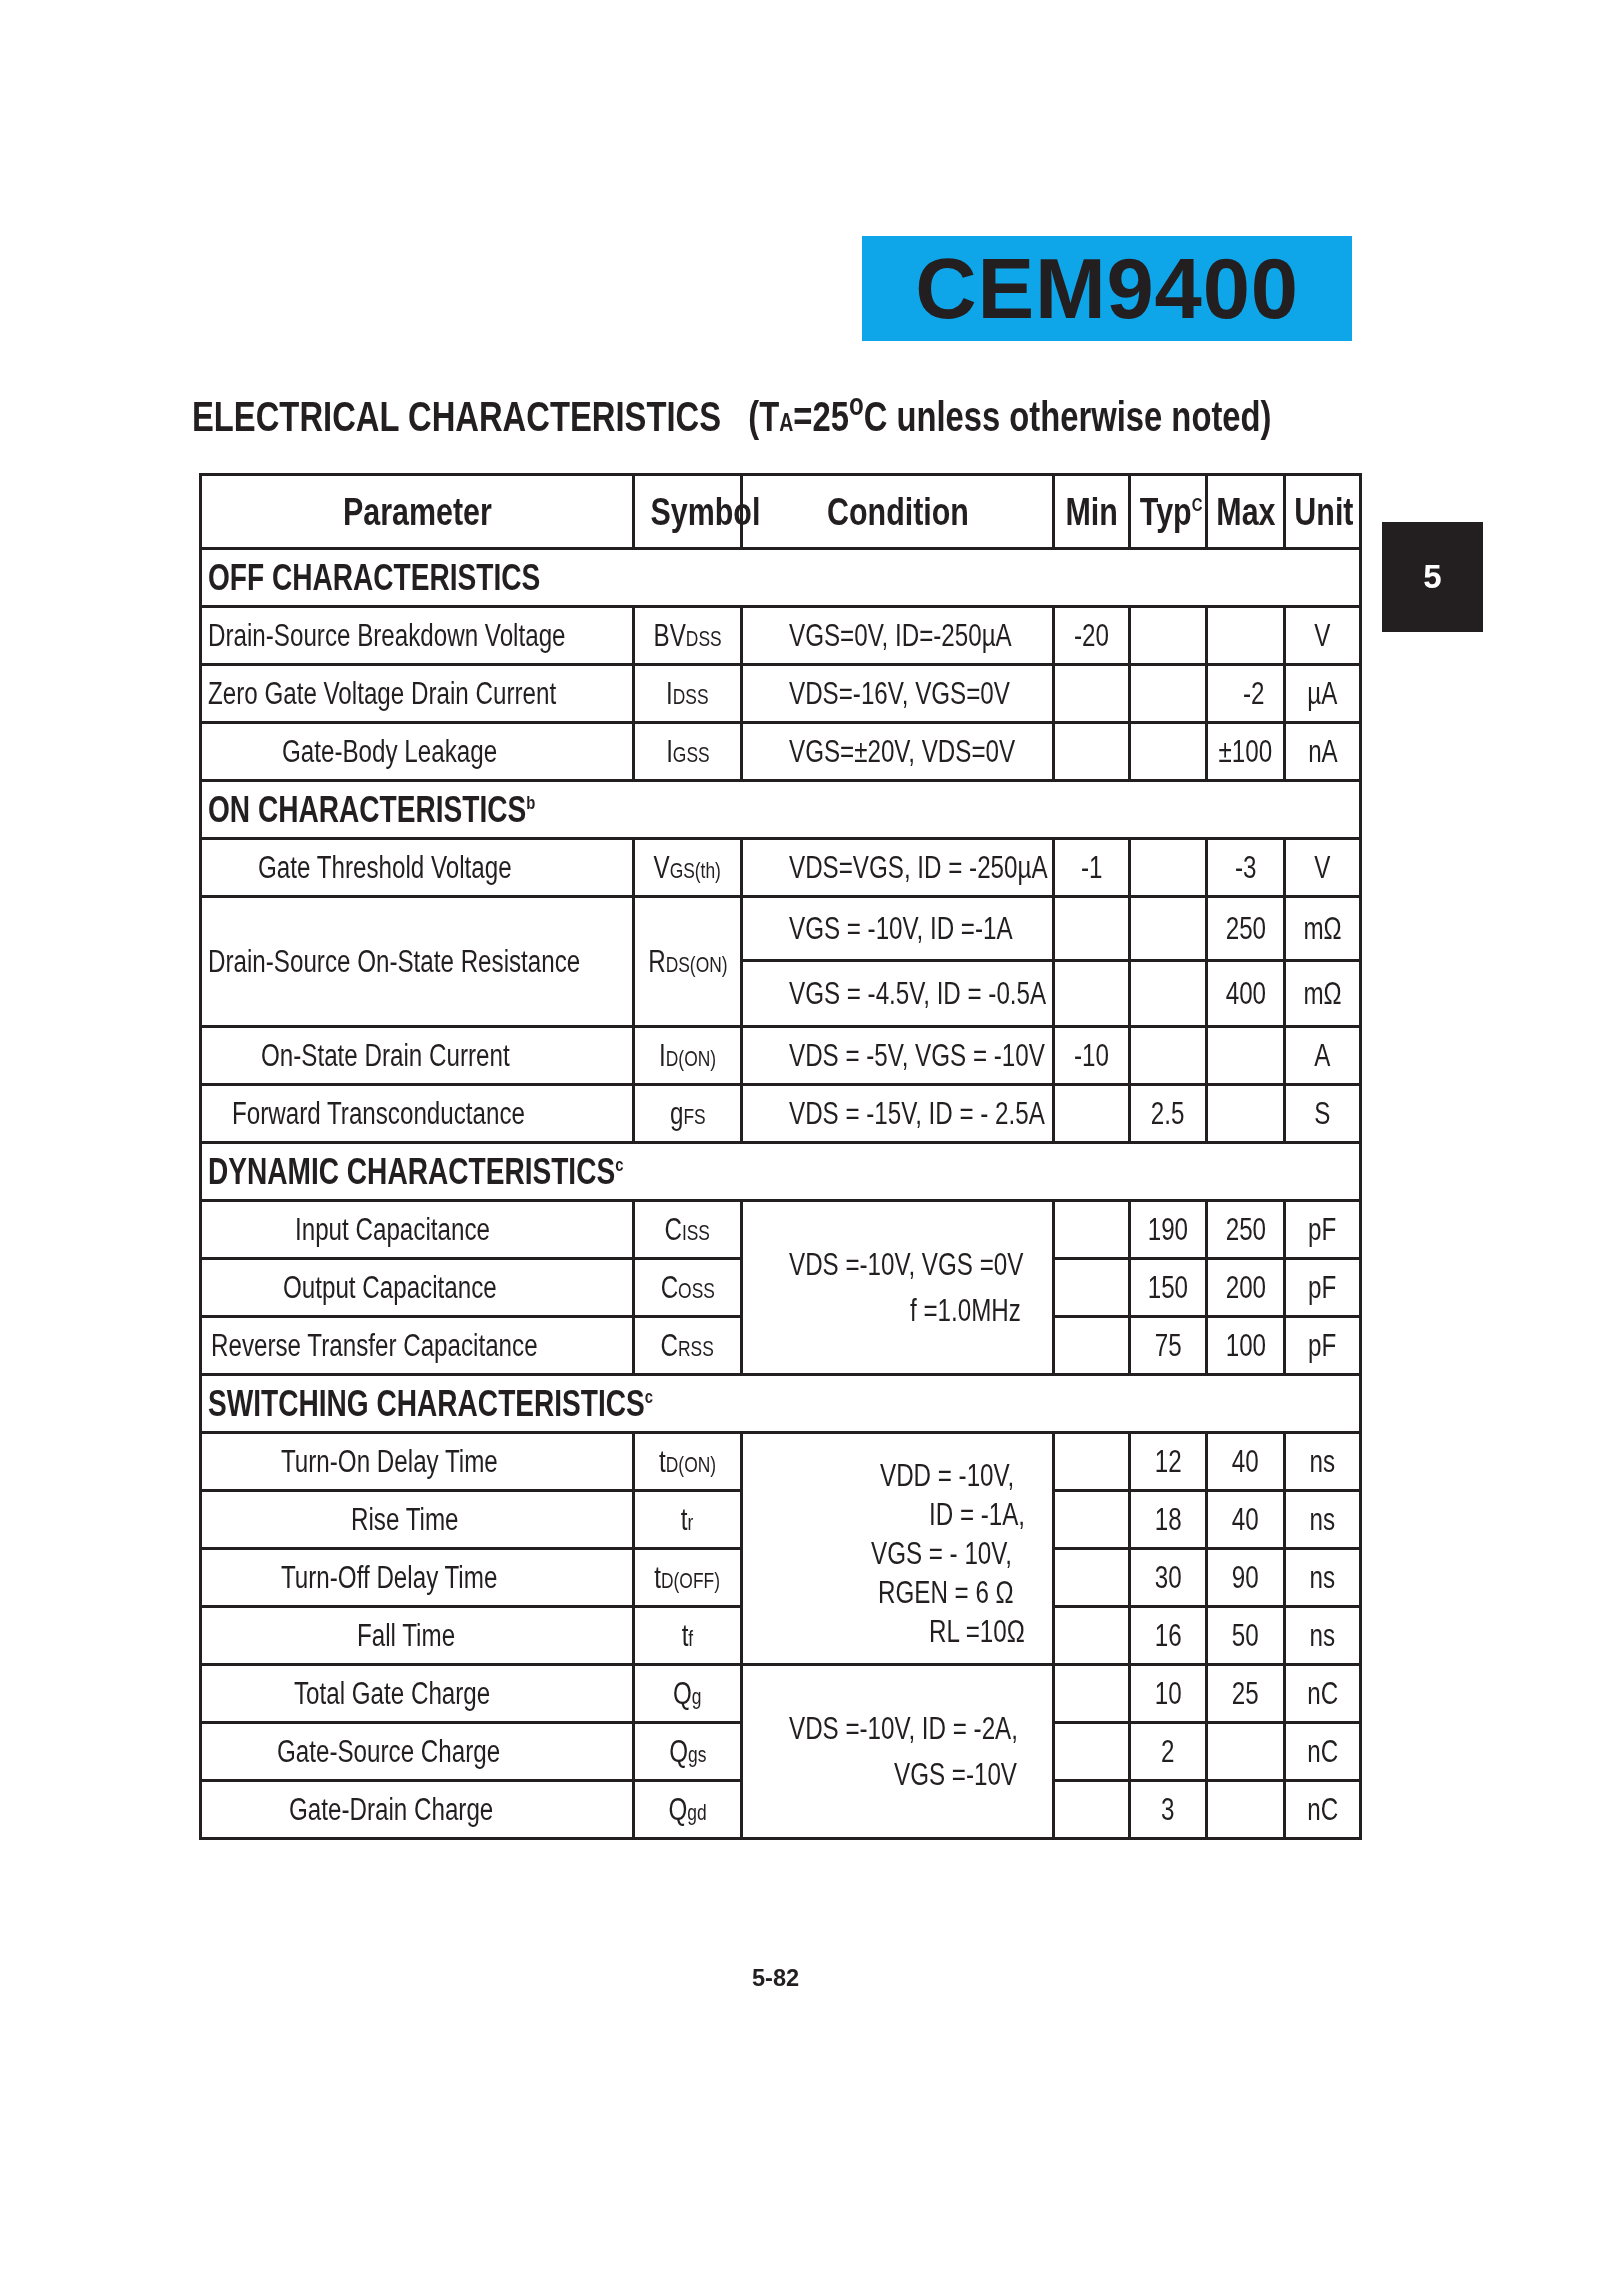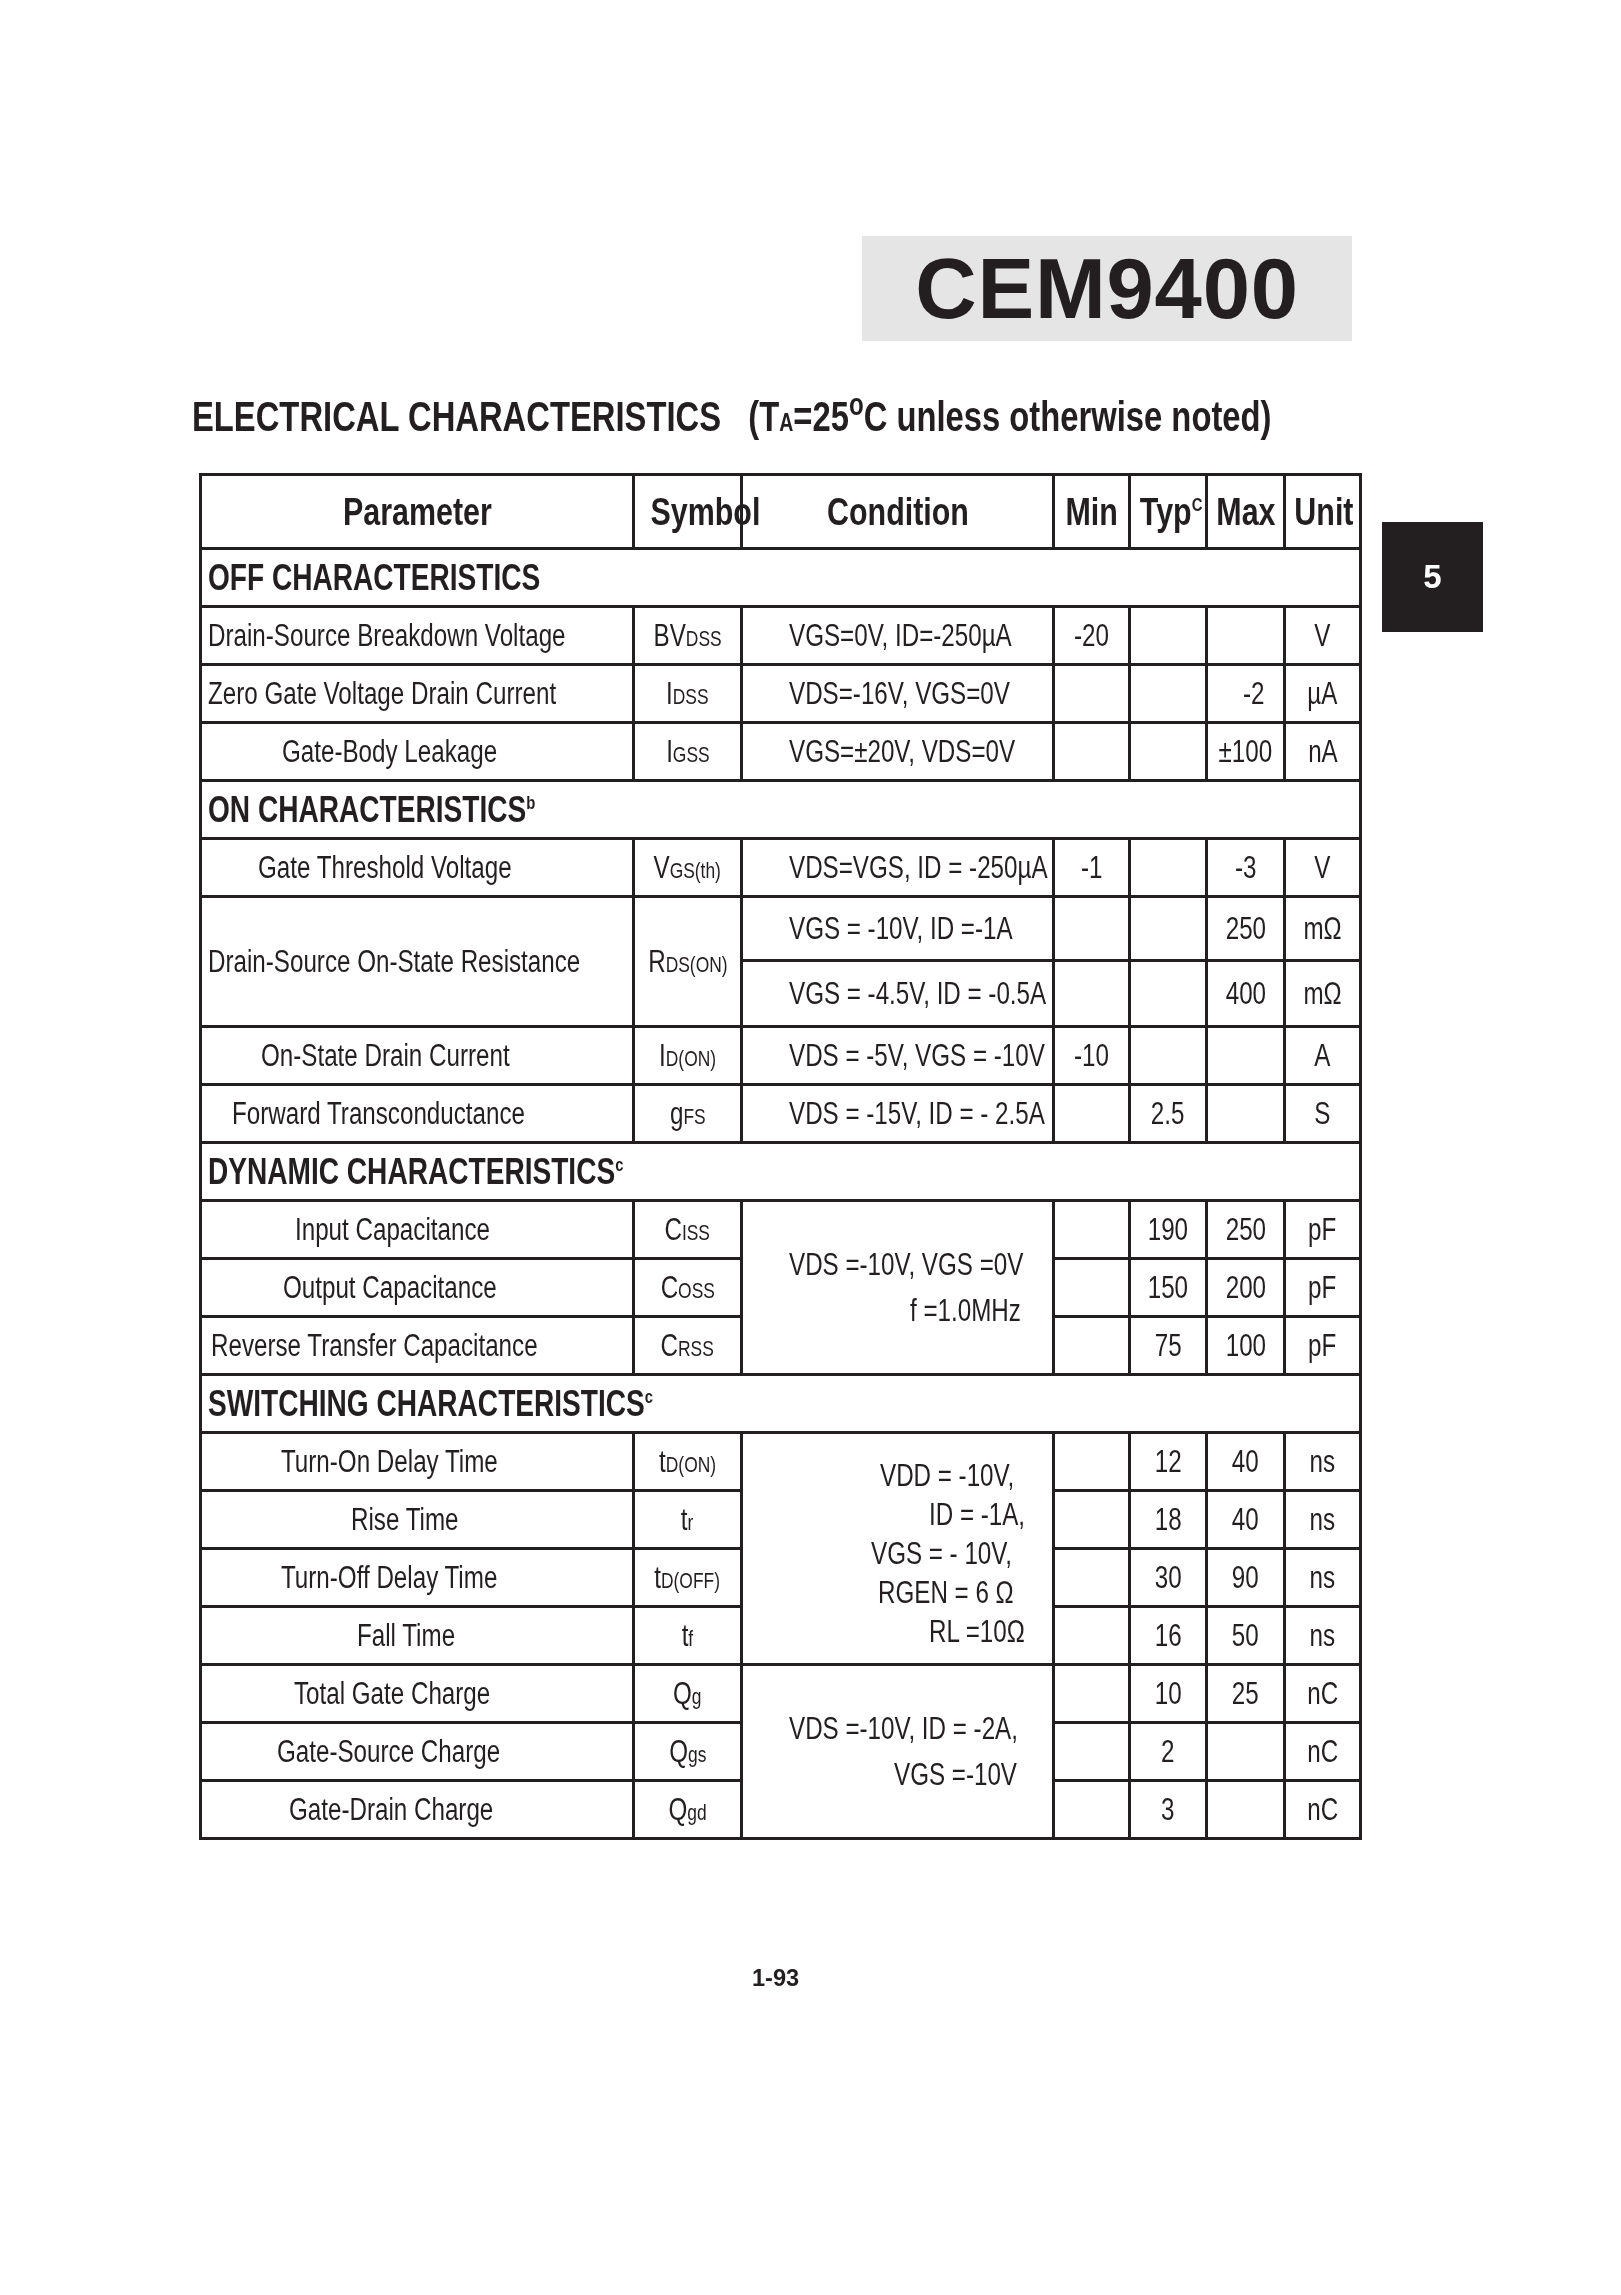--- a/index.html
+++ b/index.html
@@ -1,19 +1,19 @@
 <!DOCTYPE html>
 <html style="font-size:12.6px"><head>
 <meta charset="utf-8">
 <style>
   html, body { margin:0; padding:0; background:#ffffff; }
   body { width:1622px; height:2295px; position:relative; overflow:hidden;
          font-family:"Liberation Sans", sans-serif; color:#231f20; }
   .part-box { position:absolute; left:862px; top:236px; width:490px; height:105px;
-              background:#e5e5e5; display:flex; align-items:center; justify-content:center; }
+              background:#0ea5e9; display:flex; align-items:center; justify-content:center; }
   .part-box span { font-weight:bold; font-size:85px; letter-spacing:0.8px; color:#231f20; }
   .section-tab { position:absolute; left:1382px; top:522px; width:101px; height:110px;
                  background:#231f20; color:#fff; display:flex; align-items:center; justify-content:center;
                  font-weight:bold; font-size:33px; }
   .page-heading { position:absolute; left:192px; top:393px; white-space:nowrap;
                   font-weight:bold; font-size:42px; transform:scaleX(0.78); transform-origin:left center;
                   letter-spacing:0px; }
   .page-heading .sub { font-size:25px; }
   .page-heading .sup { font-size:31px; position:relative; top:-15.7px; }
   table.spec { position:absolute; left:199px; top:473px; border-collapse:collapse;
@@ -250,14 +250,14 @@
       <td class="par"><span class="par-txt">Gate-Drain Charge</span></td>
       <td class="sym"><span class="sym-txt"><span>Q</span><span class="sub">gd</span></span></td>
       <td class="num"><span class="num-txt"></span></td>
       <td class="num"><span class="num-txt">3</span></td>
       <td class="num"><span class="num-txt"></span></td>
       <td class="unit"><span class="num-txt">nC</span></td>
     </tr>
   </tbody>
 </table>
 
-<div class="page-number">1-93</div>
+<div class="page-number">5-82</div>
 
 
 </body></html>

